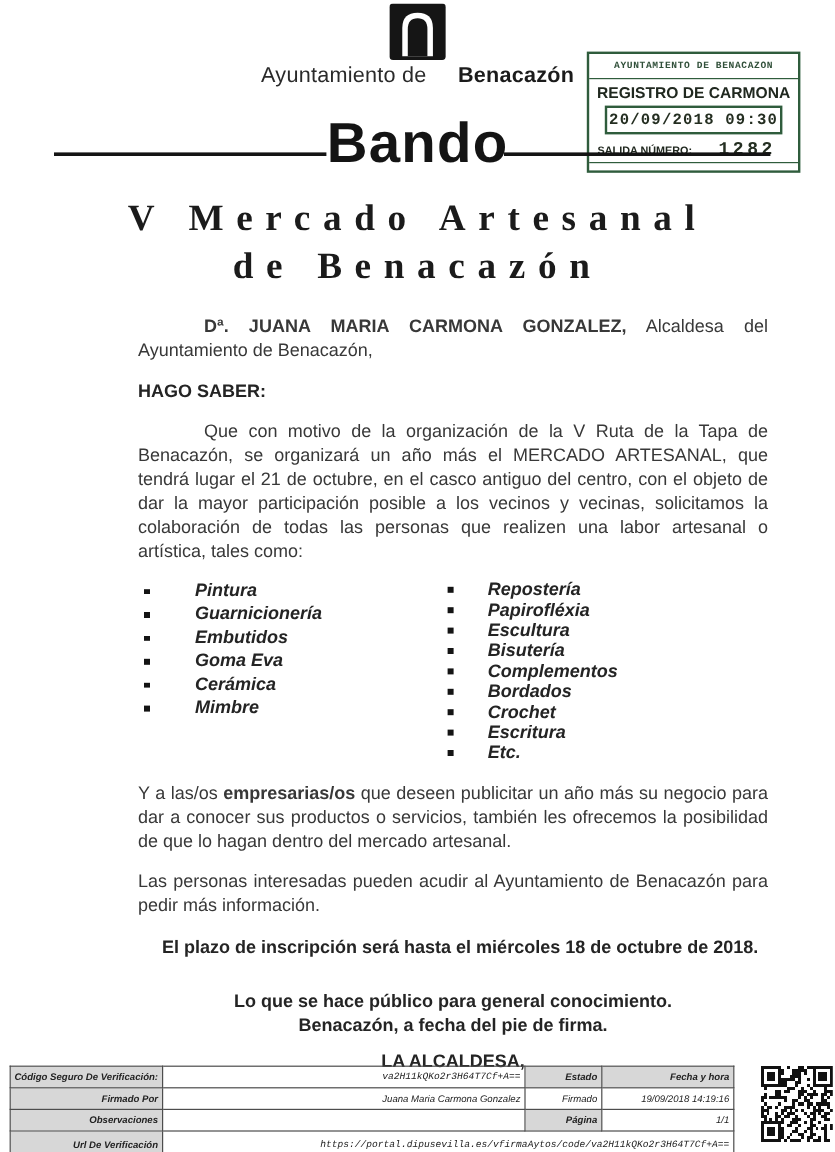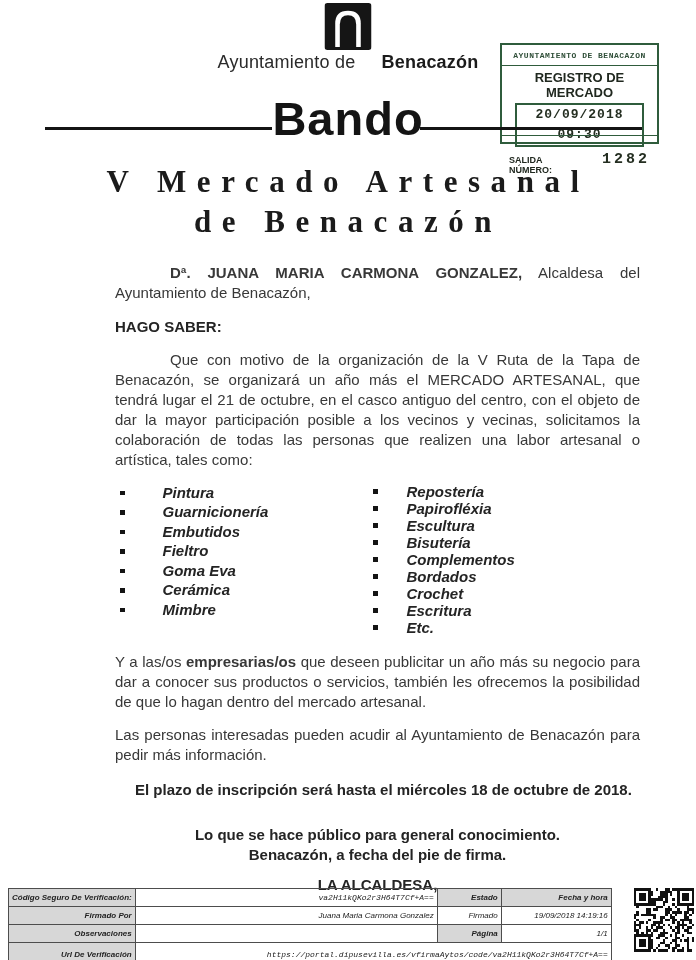--- a/index.html
+++ b/index.html
@@ -7,21 +7,21 @@
   .page {
     position:relative; width:696px; height:960px; background:#fff;
     font-family:"Liberation Sans", sans-serif; color:#333; overflow:hidden;
   }
   
   .logo { position:absolute; top:3px; left:50%; transform:translateX(-50%); width:47px; height:47px; }
   .brand { position:absolute; top:52px; left:0; right:0; text-align:center; font-size:18px; color:#2a2a2a; letter-spacing:0.2px; }
   .brand b { color:#1b1b1b;margin-left:21px; }
   
   .stamp {
-    position:absolute; left:500px; top:43px; width:159px; height:101px;
+    position:absolute; left:489px; top:43px; width:178px; height:101px;
     border:2px solid var(--stamp-green); z-index:2;
   }
   .stamp-row1 {
     height:21px; line-height:22px; text-align:center;
     font-family:"Liberation Mono","DejaVu Sans Mono",monospace; font-weight:bold;
     font-size:8px; letter-spacing:0.5px; color:#31503a; border-bottom:1.5px solid var(--stamp-green);
   }
   .stamp-row2 { margin-top:4px; text-align:center; font-weight:bold; font-size:13px; color:#20281f; }
   .stamp-datebox {
     margin:3px 13px 0; border:2px solid var(--stamp-green); text-align:center;
@@ -79,21 +79,21 @@
 
   <svg class="logo" viewBox="0 0 46 46" xmlns="http://www.w3.org/2000/svg">
     <rect x="0" y="0" width="46" height="46" rx="3" fill="#151515"></rect>
     <path d="M 10.5 43 L 10.5 20 Q 10.5 7.5 23 7.5 Q 35.5 7.5 35.5 20 L 35.5 43 Z" fill="#ffffff"></path>
     <path d="M 15 43 L 15 21 Q 15 12 23 12 Q 31 12 31 21 L 31 43 Z" fill="#151515"></path>
   </svg>
   <div class="brand"><span>Ayuntamiento de </span><b>Benacazón</b></div>
 
   <div class="stamp">
     <div class="stamp-row1">AYUNTAMIENTO DE BENACAZON</div>
-    <div class="stamp-row2">REGISTRO DE MERCADO</div>
+    <div class="stamp-row2">REGISTRO DE CARMONA</div>
     <div class="stamp-datebox">20/09/2018 09:30</div>
     <div class="stamp-row3">
       <span class="salida-label">SALIDA NÚMERO:</span>
       <span class="salida-num">1282</span>
     </div>
     <div class="stamp-bottom"></div>
   </div>
 
   <div class="bando">Bando</div>
   <div class="rule rule-left"></div>
@@ -118,24 +118,20 @@
             <span class="bullet"></span>
             <span class="craft-label">Pintura</span>
           </div>
             <div class="craft-item">
             <span class="bullet"></span>
             <span class="craft-label">Guarnicionería</span>
           </div>
             <div class="craft-item">
             <span class="bullet"></span>
             <span class="craft-label">Embutidos</span>
-          </div>
-            <div class="craft-item">
-            <span class="bullet"></span>
-            <span class="craft-label">Fieltro</span>
           </div>
             <div class="craft-item">
             <span class="bullet"></span>
             <span class="craft-label">Goma Eva</span>
           </div>
             <div class="craft-item">
             <span class="bullet"></span>
             <span class="craft-label">Cerámica</span>
           </div>
             <div class="craft-item">

